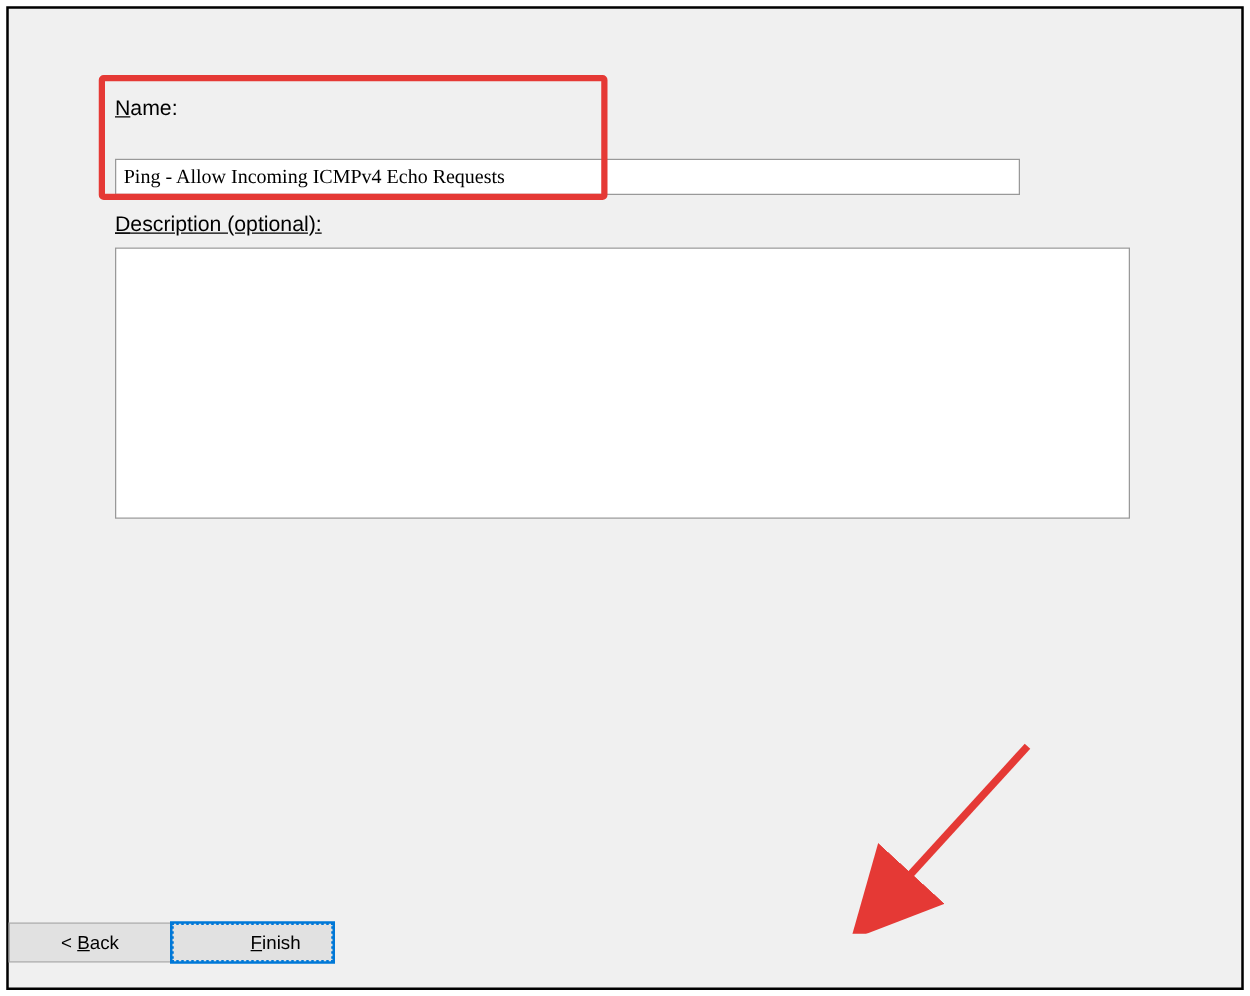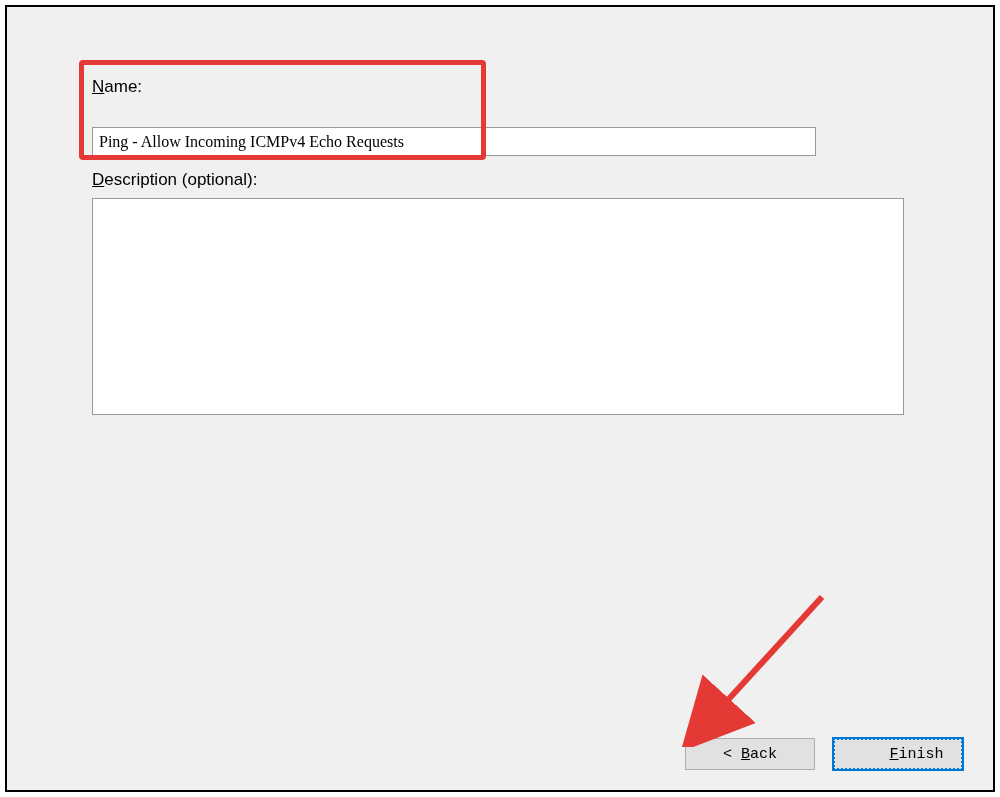--- a/index.html
+++ b/index.html
@@ -64,20 +64,21 @@
       padding: 2px 6px;
       outline: none;
       margin-top: 22px;
     }
     .desc-label {
       position: absolute;
       left: 85px;
       top: 163px;
       color: #000;
       font-size: 17px;
+      text-decoration: underline;
     }
     .desc-label .u {
       text-decoration: underline;
     }
     .desc-textarea {
       position: absolute;
       left: 85px;
       top: 191px;
       width: 812px;
       height: 217px;
@@ -89,23 +90,20 @@
       resize: none;
       outline: none;
     }
     .button-row {
       position: absolute;
       left: 0;
       right: 0;
       bottom: 20px;
       padding-right: 30px;
       display: flex;
-      justify-content: flex-end;
-      gap: 18px;
-      font-family: Liberation Mono, monospace;
     }
     .btn {
       width: 130px;
       height: 32px;
       background: #e1e1e1;
       border: 1px solid #adadad;
       font-family: inherit;
       font-size: 15px;
       color: #000;
       cursor: pointer;

